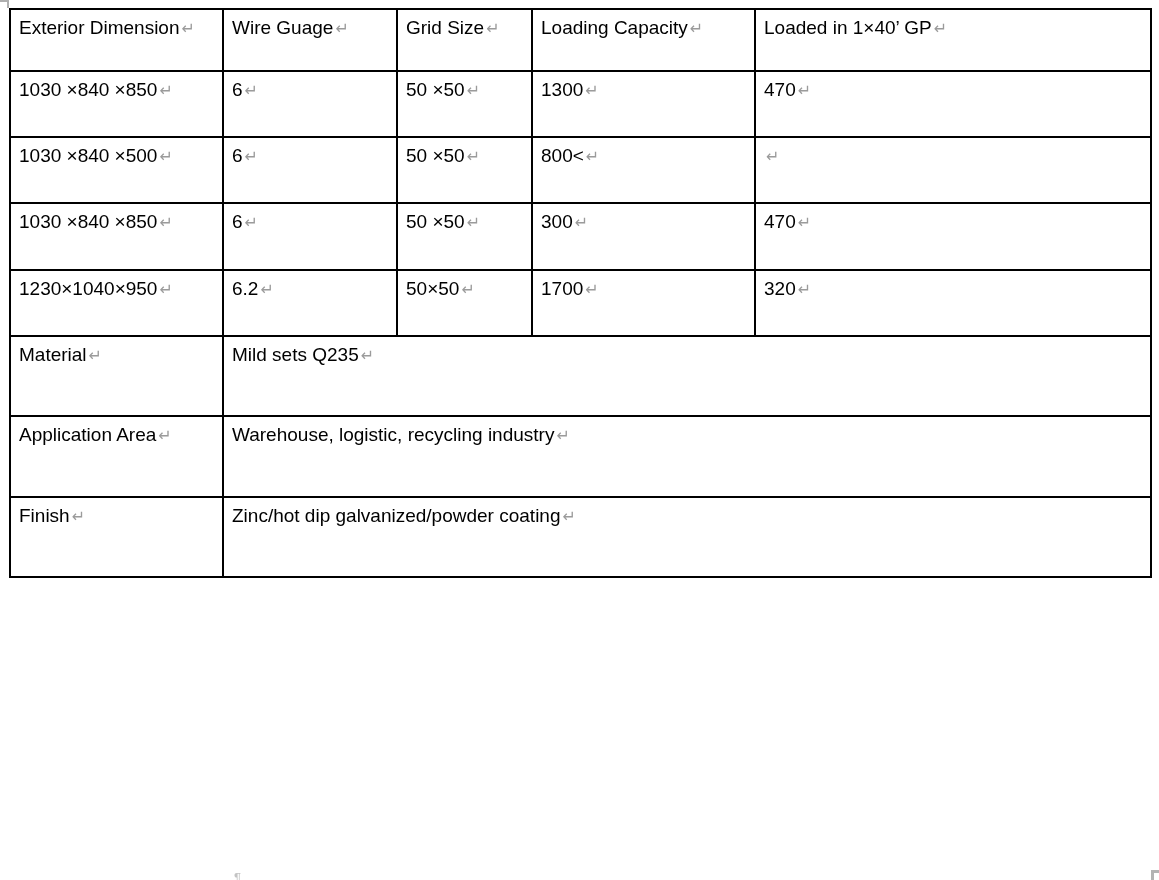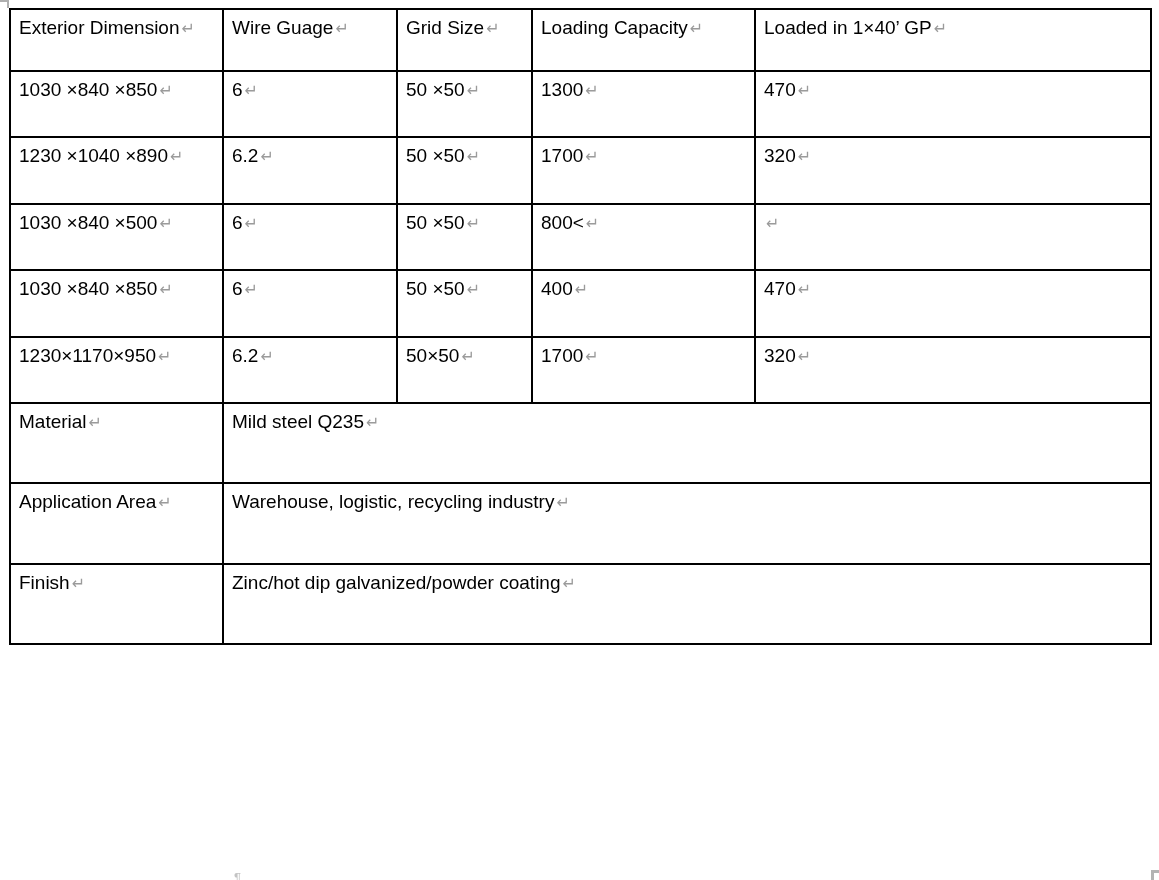--- a/index.html
+++ b/index.html
@@ -67,58 +67,51 @@
 
 
     <tr class="h56">
       <td><span>1030 ×840 ×850</span><span class="mark">↵</span></td>
       <td><span>6</span><span class="mark">↵</span></td>
       <td><span>50 ×50</span><span class="mark">↵</span></td>
       <td><span>1300</span><span class="mark">↵</span></td>
       <td><span>470</span><span class="mark">↵</span></td>
     </tr>
 
-    <tr class="h57">
-      <td><span>1230 ×1040 ×890</span><span class="mark">↵</span></td>
-      <td><span>6.2</span><span class="mark">↵</span></td>
-      <td><span>50 ×50</span><span class="mark">↵</span></td>
-      <td><span>1700</span><span class="mark">↵</span></td>
-      <td><span>320</span><span class="mark">↵</span></td>
-    </tr>
 
     <tr class="h56">
       <td><span>1030 ×840 ×500</span><span class="mark">↵</span></td>
       <td><span>6</span><span class="mark">↵</span></td>
       <td><span>50 ×50</span><span class="mark">↵</span></td>
       <td><span>800&lt;</span><span class="mark">↵</span></td>
       <td><span></span><span class="mark">↵</span></td>
     </tr>
 
     <tr class="h57">
       <td><span>1030 ×840 ×850</span><span class="mark">↵</span></td>
       <td><span>6</span><span class="mark">↵</span></td>
       <td><span>50 ×50</span><span class="mark">↵</span></td>
-      <td><span>400</span><span class="mark">↵</span></td>
+      <td><span>300</span><span class="mark">↵</span></td>
       <td><span>470</span><span class="mark">↵</span></td>
     </tr>
 
 
 
 
     <tr class="h56">
-      <td><span>1230×1170×950</span><span class="mark">↵</span></td>
+      <td><span>1230×1040×950</span><span class="mark">↵</span></td>
       <td><span>6.2</span><span class="mark">↵</span></td>
       <td><span>50×50</span><span class="mark">↵</span></td>
       <td><span>1700</span><span class="mark">↵</span></td>
       <td><span>320</span><span class="mark">↵</span></td>
     </tr>
 
     <tr class="h70">
       <td><span>Material</span><span class="mark">↵</span></td>
-      <td colspan="4"><span>Mild steel Q235</span><span class="mark">↵</span></td>
+      <td colspan="4"><span>Mild sets Q235</span><span class="mark">↵</span></td>
     </tr>
 
     <tr class="h71">
       <td><span>Application Area</span><span class="mark">↵</span></td>
       <td colspan="4"><span>Warehouse, logistic, recycling industry</span><span class="mark">↵</span></td>
     </tr>
 
     <tr class="h70">
       <td><span>Finish</span><span class="mark">↵</span></td>
       <td colspan="4"><span>Zinc/hot dip galvanized/powder coating</span><span class="mark">↵</span></td>

